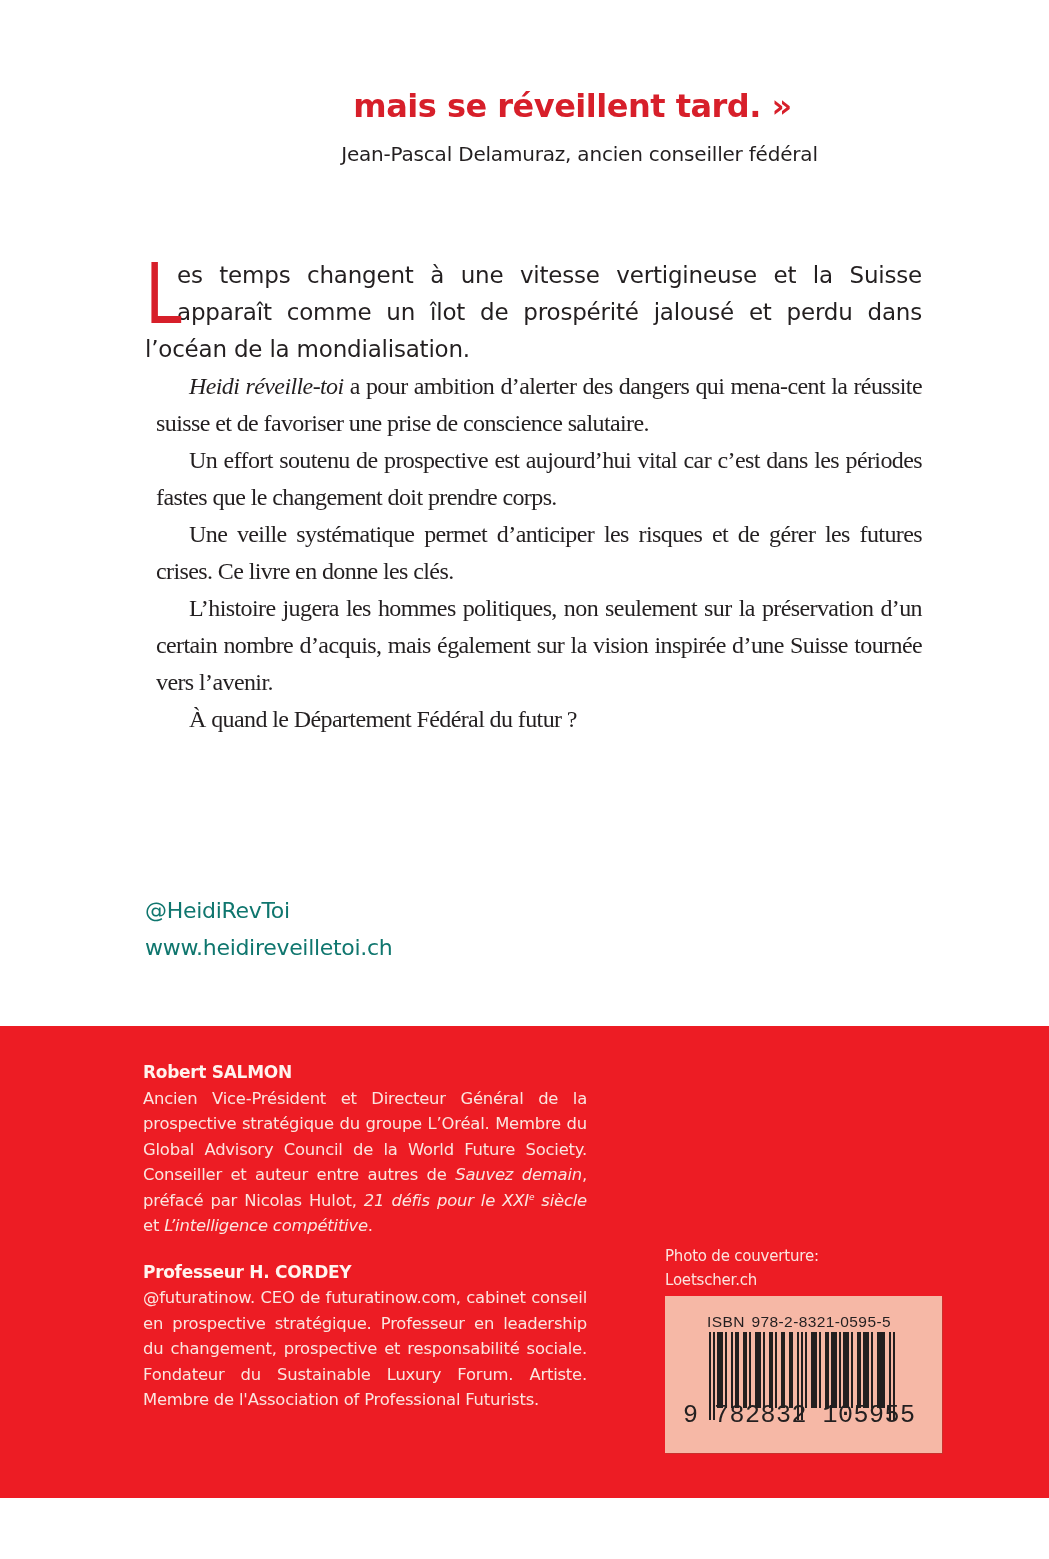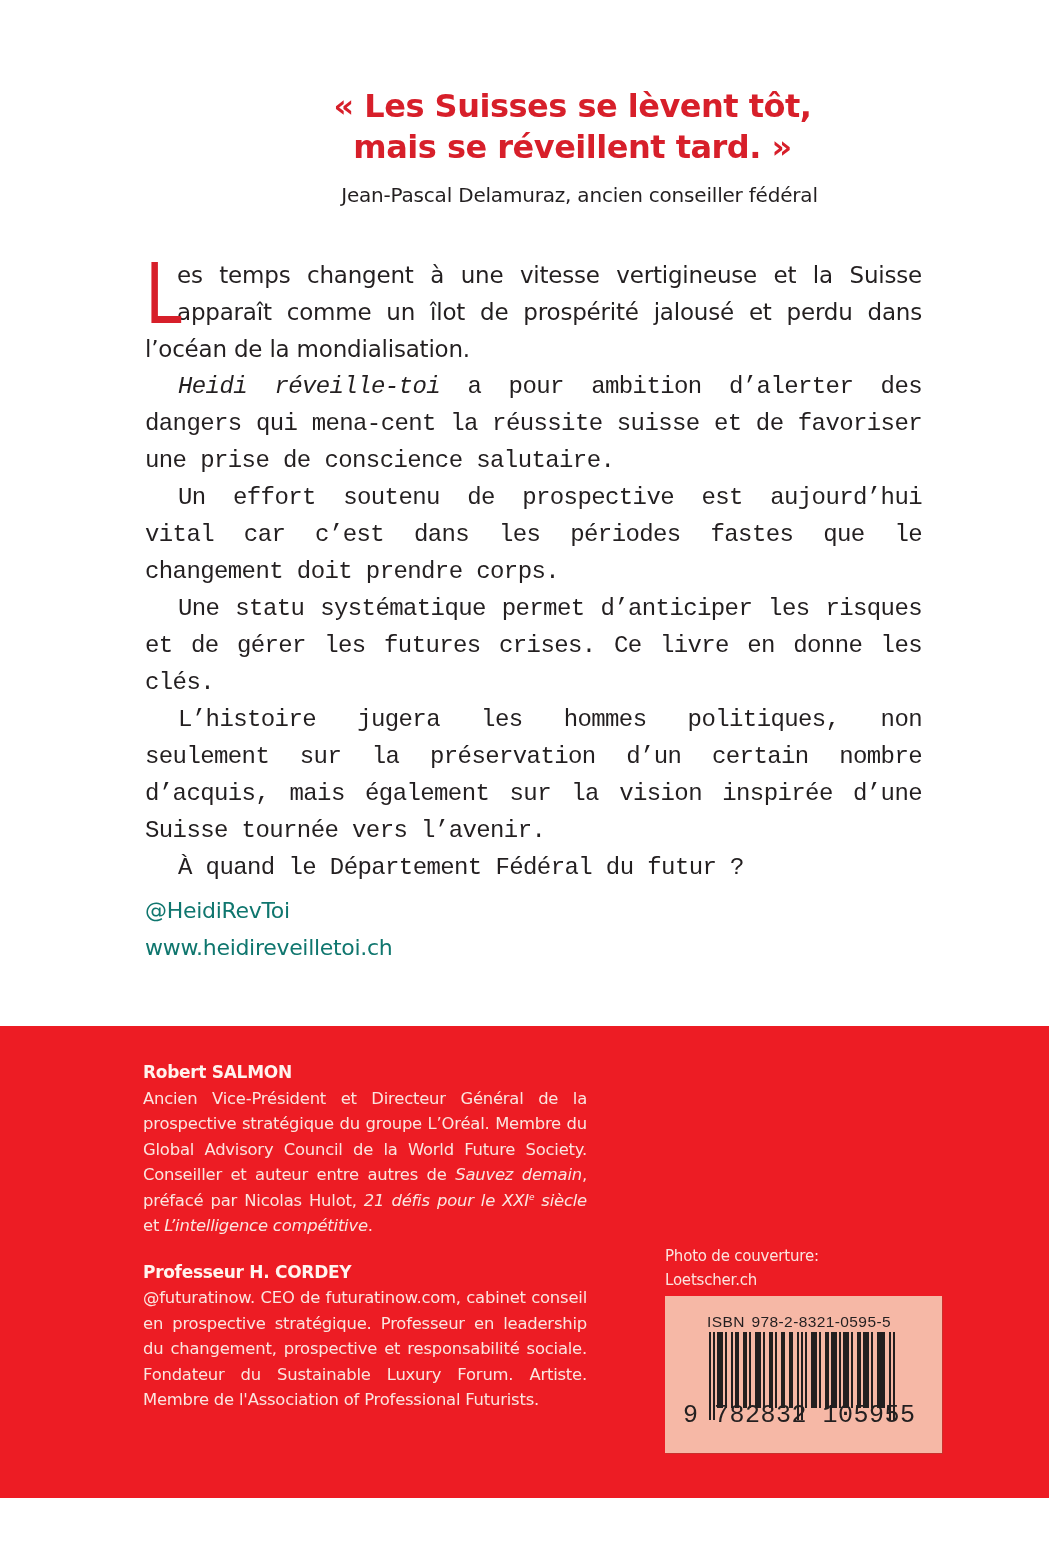--- a/index.html
+++ b/index.html
@@ -54,22 +54,23 @@
       line-height: 37px;
       color: #231f20;
     }
     .para {
       text-align: justify;
       text-indent: 33px;
       hyphens: manual;
     }
     .para.first { text-indent: 0; font-family: "DejaVu Sans", sans-serif; font-size: 23px; letter-spacing: -0.2px; }
     .para.condensed {
-      font-family: Liberation Mono, monospace;
+      font-family: Liberation Serif, serif;
       letter-spacing: -0.6px;
+      margin-left: 11px;
     }
     .dropcap {
       float: left;
       color: #d71f2a;
       font-family: "DejaVu Sans", sans-serif;
       font-size: 84px;
       line-height: 62px;
       height: 64px;
       margin: 6px 2px 0 0;
       transform: scaleX(0.78);
@@ -173,34 +174,33 @@
       line-height: 26px;
       white-space: pre;
       letter-spacing: 0.5px;
     }
   </style>
 </head>
 <body>
 
 <div class="epigraph">
   <span class="quote">
-    <span class="quote-line">« Les Suisses se lèvent tôt,</span>
     <span class="quote-line">mais se réveillent tard. »</span>
   </span>
   <span class="attribution">Jean-Pascal Delamuraz, ancien conseiller fédéral</span>
 </div>
 
 <div class="body-text">
   <p class="para first"><span class="dropcap">L</span><span>es temps changent à une vitesse vertigineuse et la Suisse apparaît comme un îlot de prospérité jalousé et perdu dans l’océan de la mondialisation.</span></p>
 
   <p class="para condensed"><em>Heidi réveille-toi</em><span> a pour ambition d’alerter des dangers qui mena-cent la réussite suisse et de favoriser une prise de conscience salutaire.</span></p>
 
   <p class="para condensed"><span>Un effort soutenu de prospective est aujourd’hui vital car c’est dans les périodes fastes que le changement doit prendre corps.</span></p>
 
-  <p class="para condensed"><span>Une statu systématique permet d’anticiper les risques et de gérer les futures crises. Ce livre en donne les clés.</span></p>
+  <p class="para condensed"><span>Une veille systématique permet d’anticiper les risques et de gérer les futures crises. Ce livre en donne les clés.</span></p>
 
   <p class="para condensed"><span>L’histoire jugera les hommes politiques, non seulement sur la préservation d’un certain nombre d’acquis, mais également sur la vision inspirée d’une Suisse tournée vers l’avenir.</span></p>
 
 
   <p class="para condensed"><span>À quand le Département Fédéral du futur ?</span></p>
 </div>
 
 <div class="links">
   <div>@HeidiRevToi</div>
   <div>www.heidireveilletoi.ch</div>

